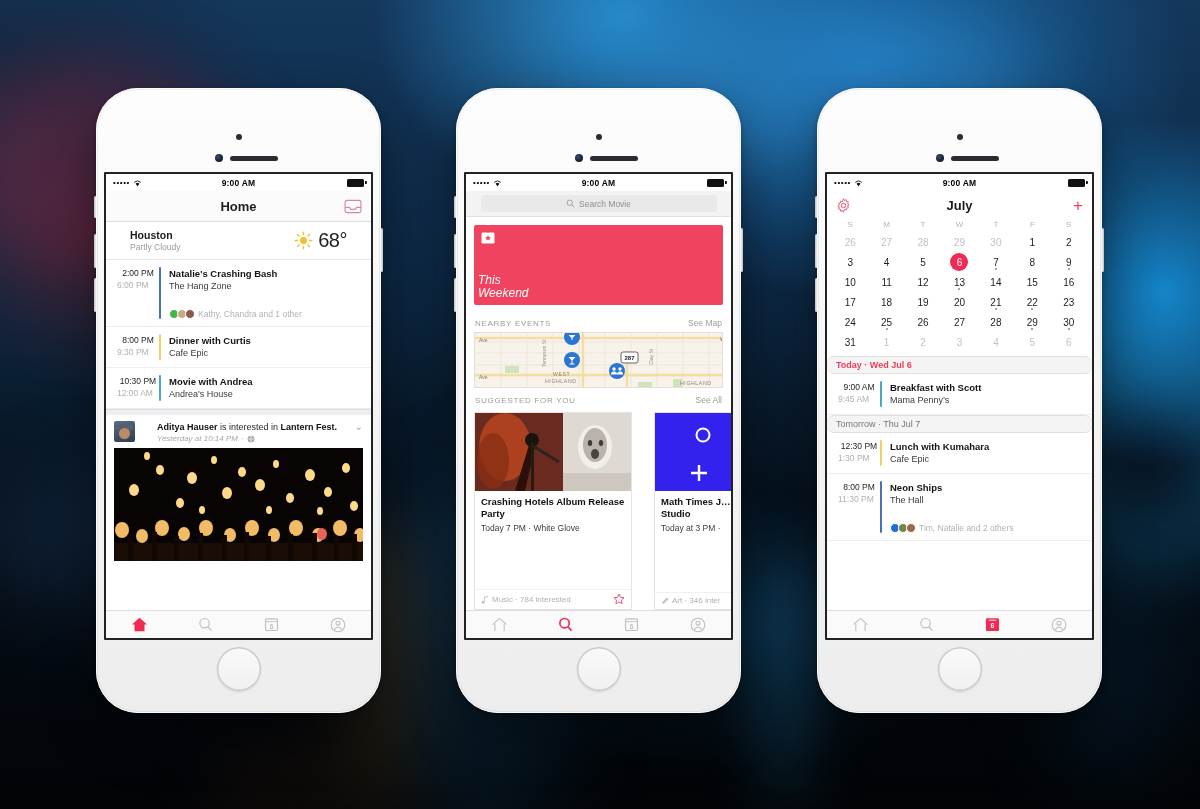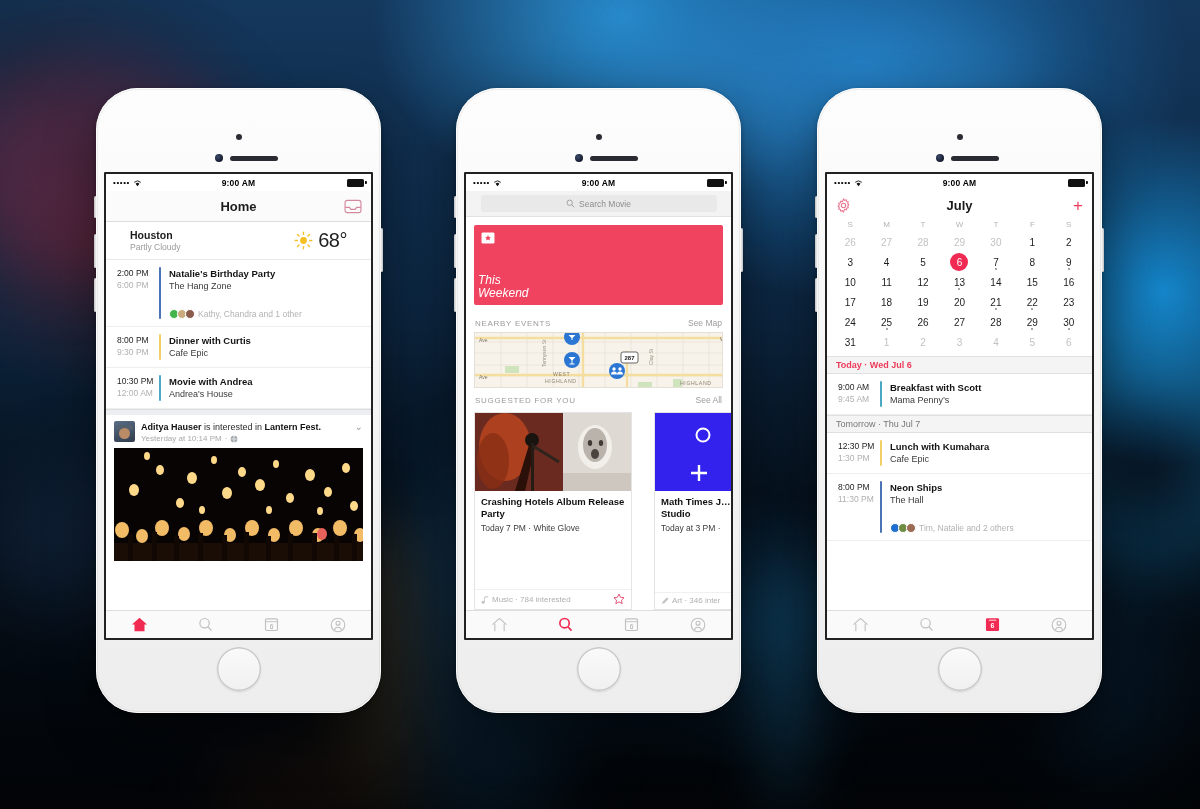--- a/index.html
+++ b/index.html
@@ -96,44 +96,44 @@
      border-bottom:1px solid #e8e8e8; background:#fff;}
   .w-city{ font-size:10.5px; font-weight:bold; color:#1b1b1b; line-height:13px;}
   .w-cond{ font-size:8.5px; color:#9a9a9a; line-height:11px;}
   .w-right{ margin-left:auto; display:flex; align-items:center; gap:5px;}
   .w-temp{ font-size:20px; color:#222; font-weight:normal; letter-spacing:-.5px;}
 
   
   .evlist{ background:#fff; }
   .evrow{ display:flex; padding:7px 11px 7px 11px; border-bottom:1px solid #eee; }
   .evtime{ width:42px; flex:0 0 42px; }
-  .evtime .t1{ font-size:8.5px; color:#1d1d1d; line-height:12px; }
+  .evtime .t1{ font-size:8.5px; color:#1d1d1d; line-height:12px;text-align:center; }
   .evtime .t2{ font-size:8.5px; color:#b0b0b0; line-height:12px; }
   .evbar{ width:2px; flex:0 0 2px; border-radius:1px; margin-right:8px; }
   .evbody{ flex:1; min-width:0;}
   .evtitle{ font-size:9.5px; font-weight:bold; color:#141414; line-height:13px;}
   .evloc{ font-size:9px; color:#3a3a3a; line-height:13px; }
   .evatt{ display:flex; align-items:center; gap:0; margin-top:16px;}
   .avs{ display:flex; }
   .av{ width:10px;height:10px;border-radius:50%; margin-right:-2px; border:1px solid #fff;}
   .attname{ font-size:8.5px; color:#b2b2b2; margin-left:5px; }
 
   
   .feedgap{ height:6px; background:#eceef1; border-top:1px solid #dcdcdc; }
   .post{ background:#fff; }
   .post-head{ display:flex; padding:6px 8px 4px 8px; align-items:flex-start; }
   .post-av{ width:21px;height:21px;border-radius:2px; flex:0 0 21px; overflow:hidden;
      background:linear-gradient(160deg,#5a6e86,#2f3c4d); position:relative;}
   .post-av .face{ position:absolute; left:5px; top:7px; width:11px;height:11px;border-radius:50%;
      background:#b98b67; }
   .post-av .hat{ position:absolute; left:2px; top:4px; width:17px;height:5px;border-radius:3px; background:#55606e;}
-  .post-txt{ flex:1; padding-left:6px; }
+  .post-txt{ flex:1; padding-left:22px; }
   .post-line{ font-size:9px; color:#2a2a2a; line-height:12px;}
   .post-line b{ font-weight:bold; color:#111;}
-  .post-sub{ font-size:8px; color:#a8a8a8; line-height:11px; display:flex; align-items:center; gap:3px;}
+  .post-sub{ font-size:8px; color:#a8a8a8; line-height:11px; display:flex; align-items:center; gap:3px;font-style:italic;}
   .post-caret{ color:#9aa0a6; font-size:10px; padding-left:3px;}
   .post-img{ height:113px; margin:0 8px; position:relative; overflow:hidden; background:#0a0604; }
 
   
   .tabbar{ margin-top:auto; flex:0 0 28px; height:28px; background:#fafafa; border-top:1px solid #ddd;
      display:flex; align-items:center; }
   .tab{ flex:1; display:flex; align-items:center; justify-content:center; }
 
   
   .searchbar{ flex:0 0 26px; background:#f3f3f3; border-bottom:1px solid #e2e2e2;
@@ -167,21 +167,21 @@
   .dow{ display:grid; grid-template-columns:repeat(7,1fr); padding:1px 5px 3px 5px; background:#fff;}
   .dow div{ text-align:center; font-size:8px; color:#b5b5b5;}
   .grid{ display:grid; grid-template-columns:repeat(7,1fr); padding:0 5px 4px 5px; background:#fff;}
   .day{ height:20px; display:flex; flex-direction:column; align-items:center; justify-content:center;
         font-size:10px; color:#1d1d1d; position:relative;}
   .day.dim{ color:#c2c2c2; }
   .day .dot{ width:2px;height:2px;border-radius:50%;background:#8a8a8a; position:absolute; bottom:2px;}
   .day .sel{ width:18px;height:18px;border-radius:50%; background:#f02a52; color:#fff;
       display:flex;align-items:center;justify-content:center; font-size:10px;}
   .daysec{ background:#f4f4f4; border-top:1px solid #e0e0e0; border-bottom:1px solid #e0e0e0;
-      padding:3px 9px; font-size:9px; }
+      padding:3px 9px; font-size:9px;border-radius:7px; }
   .daysec.today{ color:#ee3b5b; font-weight:bold; }
   .daysec.tom{ color:#777; }
 
   
   svg{ display:block; }
 </style>
 </head>
 <body>
 
 <div class="bg">
@@ -259,21 +259,21 @@
     </div>
 
     <div class="evlist" id="p1-events">
           <div class="evrow">
             <div class="evtime">
               <div class="t1">2:00 PM</div>
               <div class="t2">6:00 PM</div>
             </div>
             <div class="evbar" style="background: rgb(74, 115, 181);"></div>
             <div class="evbody">
-              <div class="evtitle">Natalie's Birthday Party</div>
+              <div class="evtitle">Natalie's Crashing Bash</div>
               <div class="evloc">The Hang Zone</div>
               <div class="evatt">
                 <div class="avs">
                   <div class="av" style="background: rgb(67, 181, 74);"></div>
                   <div class="av" style="background: rgb(201, 171, 126);"></div>
                   <div class="av" style="background: rgb(138, 90, 74);"></div>
                 </div>
                 <span class="attname">Kathy, Chandra and 1 other</span>
               </div>
             </div>

